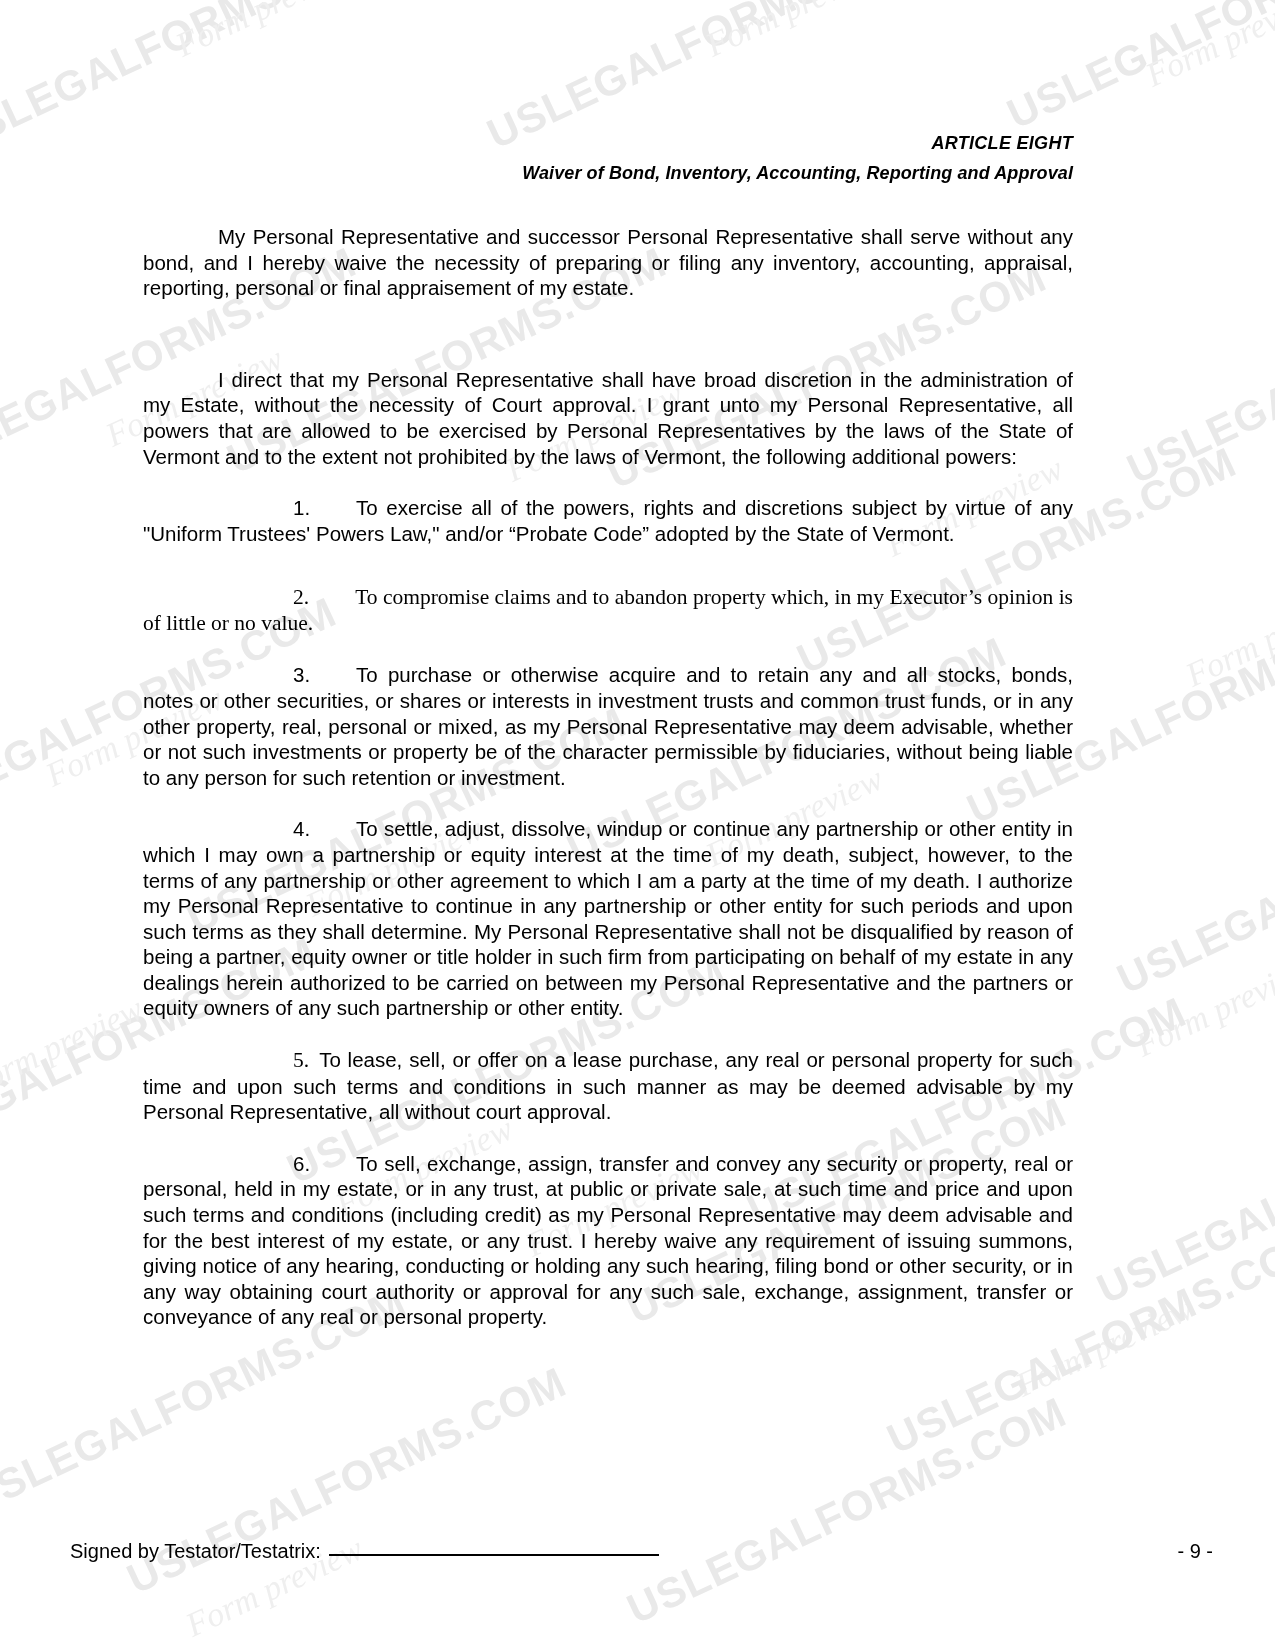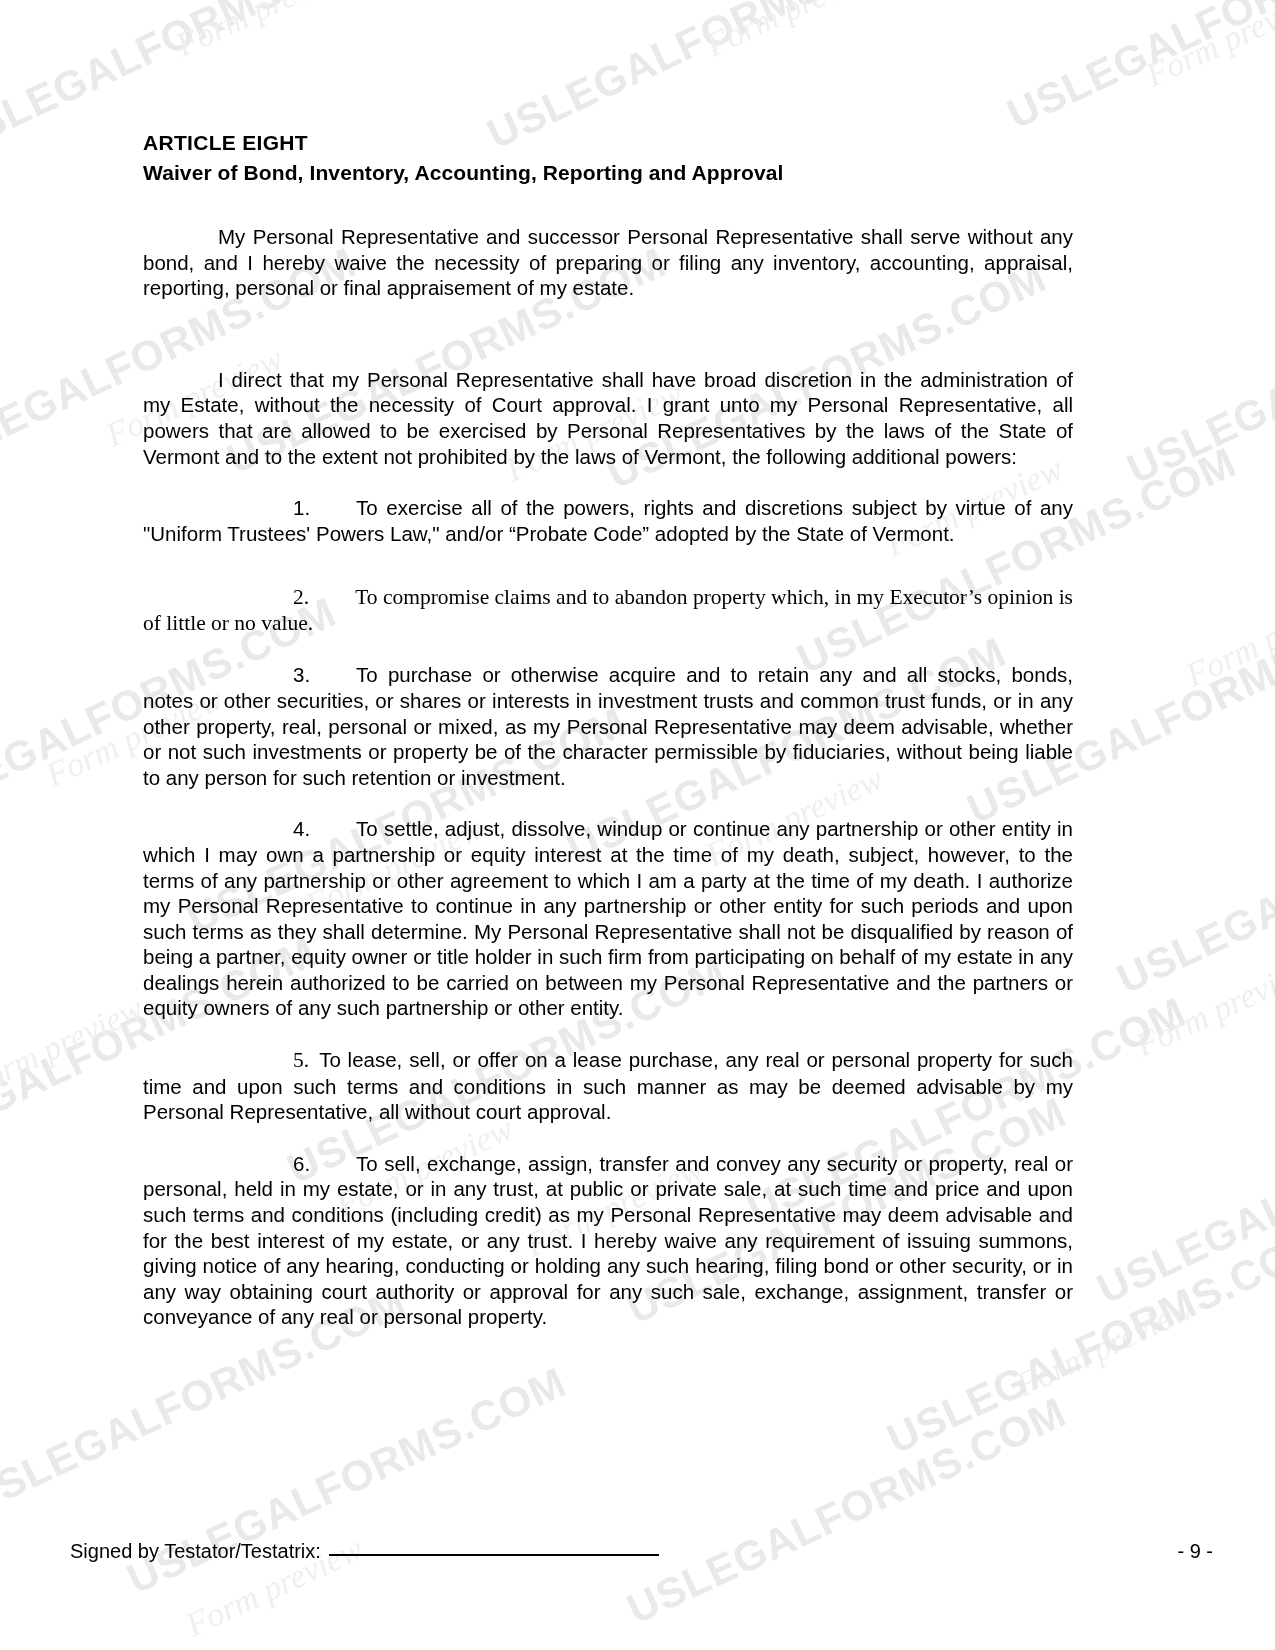--- a/index.html
+++ b/index.html
@@ -45,24 +45,25 @@
   
   .content {
     position: absolute;
     left: 143px;
     top: 0;
     width: 930px;
     z-index: 2;
   }
 
   .heading-block {
-    text-align: left;
+    text-align: right;
     font-weight: bold;
-    font-size: 21px;
+    font-size: 18px;
     line-height: 30px;
+    font-style: italic;
   }
   .heading-block .line1 { letter-spacing: 0.3px; }
   .heading-block .line2 { letter-spacing: 0.1px; }
 
   p.body {
     font-size: 20.5px;
     line-height: 25.6px;
     text-align: justify;
     margin: 0;
     text-indent: 75px;

